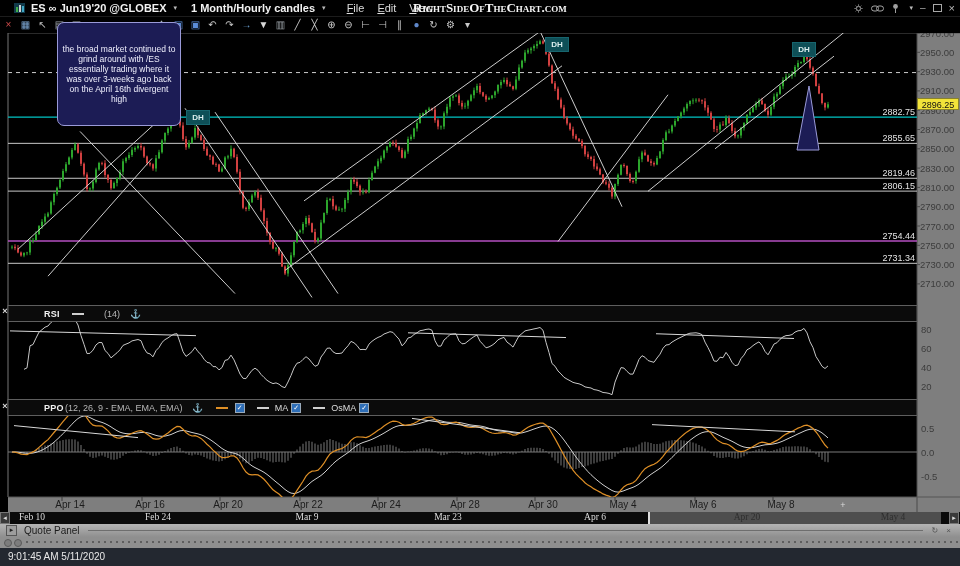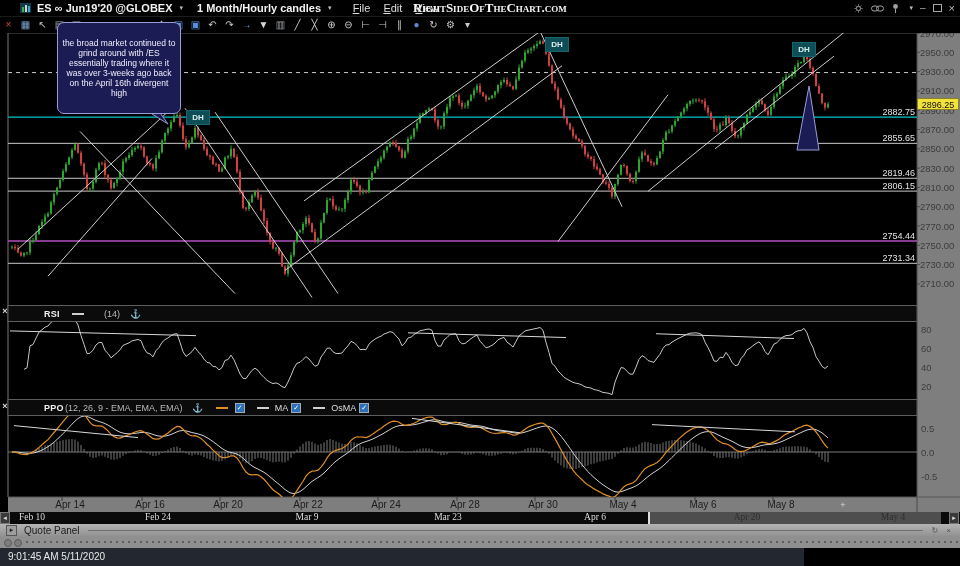--- a/index.html
+++ b/index.html
@@ -3,21 +3,21 @@
 <meta charset="utf-8">
 <style>
   html,body{margin:0;padding:0;background:#000;}
   #root{position:relative;width:960px;height:566px;background:#000;overflow:hidden;
         font-family:"Liberation Sans", sans-serif; -webkit-font-smoothing:antialiased;}
   #chart-svg{position:absolute;left:0;top:0;z-index:0;}
 
   
   .titlebar{position:absolute;left:0;top:0;width:960px;height:16px;background:#000;
             display:flex;align-items:center;z-index:4;border-bottom:1px solid #1c1c1c;}
-  .tb-left{display:flex;align-items:center;gap:5px;padding-left:20px;}
+  .tb-left{display:flex;align-items:center;gap:5px;padding-left:14px;}
   .symbol{color:#f2f2f2;font-size:11px;font-weight:bold;white-space:nowrap;}
   .timeframe{color:#f2f2f2;font-size:11px;font-weight:bold;margin-left:9px;white-space:nowrap;}
   .caret{color:#bbb;font-size:7px;margin-left:2px;}
   .menus{display:flex;gap:13px;margin-left:16px;}
   .menu-item{color:#ddd;font-size:11px;display:inline-block;cursor:default;}
   .menu-item::first-letter{text-decoration:underline;}
   .logo{position:absolute;left:413px;top:0px;font-family:"Liberation Serif",serif;
         font-weight:bold;font-size:13px;color:#f5f5f5;font-variant:small-caps;letter-spacing:0px;}
   .win-controls{position:absolute;right:5px;top:0;height:16px;display:flex;align-items:center;gap:7px;}
   .win-controls .glyph{color:#a8a8a8;font-size:10px;line-height:16px;}
@@ -41,21 +41,21 @@
   .swatch.orange{border-top-color:#de8f26;}
   .anchor-icon{color:#5b9bd5;margin-left:10px;font-size:9px;}
   .cb{display:inline-block;width:8px;height:8px;background:#2f6fb8;border:1px solid #9ab;
       color:#fff;font-size:7px;line-height:8px;text-align:center;margin-left:3px;}
   .legend-label{margin-left:2px;color:#ddd;}
 
   
   .dh-tag{position:absolute;width:22px;height:13px;background:#0e4f57;border:1px solid #17656e;
           color:#dceeee;font-size:8px;font-weight:bold;text-align:center;line-height:13px;z-index:2;}
   .note{position:absolute;background:#1c1c55;border:1px solid #9a9ad8;border-radius:7px;
-        color:#eeeefc;font-size:8.5px;line-height:1.18;text-align:center;padding:15px 4px;
+        color:#eeeefc;font-size:8.5px;line-height:1.18;text-align:center;padding:21px 4px;
         z-index:3;box-sizing:border-box;}
   .price-tag{position:absolute;left:917px;top:98px;width:42px;height:12px;background:#f2e33a;
              border:1px solid #8a832a;color:#111;font-size:9px;line-height:12px;text-align:center;
              z-index:2;box-sizing:border-box;}
 
   
   .date-labels{position:absolute;left:8px;top:498px;width:960px;height:29px;z-index:2;}
   .date-labels span{position:absolute;transform:translateX(-50%);font-size:10px;color:#1c1c1c;top:1px;}
   .scrollbar{position:absolute;left:0;top:512px;width:960px;height:12px;background:#0a0a0a;z-index:2;}
   .sb-range{position:absolute;top:0;height:12px;background:#4e4e4e;border-left:2px solid #ddd;box-sizing:border-box;}
@@ -70,21 +70,21 @@
   .qb-btn{width:9px;height:9px;border:1px solid #555;background:#9d9d9d;color:#222;font-size:7px;
           line-height:8px;text-align:center;margin-left:6px;}
   .qb-label{color:#1a1a1a;font-size:10px;margin-left:7px;white-space:nowrap;}
   .qb-rule{flex:1;border-top:1px solid #6e6e6e;margin:0 8px 0 8px;}
   .qb-icons{color:#555;font-size:8px;margin-right:6px;letter-spacing:3px;}
   .grip-bar{position:absolute;left:0;top:537px;width:960px;height:11px;background:#8f8f8f;z-index:2;}
   .grip-dot{position:absolute;top:2px;width:6px;height:6px;border-radius:50%;
             border:1px solid #5a5a5a;background:#7d7d7d;}
   .grip-dots-line{position:absolute;left:26px;right:2px;top:4px;height:2px;
             background:repeating-linear-gradient(90deg,#5e5e5e 0 2px,transparent 2px 6px);}
-  .statusbar{position:absolute;left:0;top:548px;width:804px;height:18px;background:#232830;z-index:2;text-align:center;}
+  .statusbar{position:absolute;left:0;top:548px;width:960px;height:18px;background:#232830;z-index:2;text-align:center;}
   .status-time{position:absolute;left:8px;top:3px;color:#e8e8e8;font-size:10px;}
   .status-hint{position:absolute;left:612px;top:3px;transform:translateX(-50%);
                color:#e6e6e6;font-size:10px;white-space:nowrap;}
 </style>
 </head>
 <body>
 
 <div id="root">
 
   <svg id="chart-svg" width="960" height="566">

